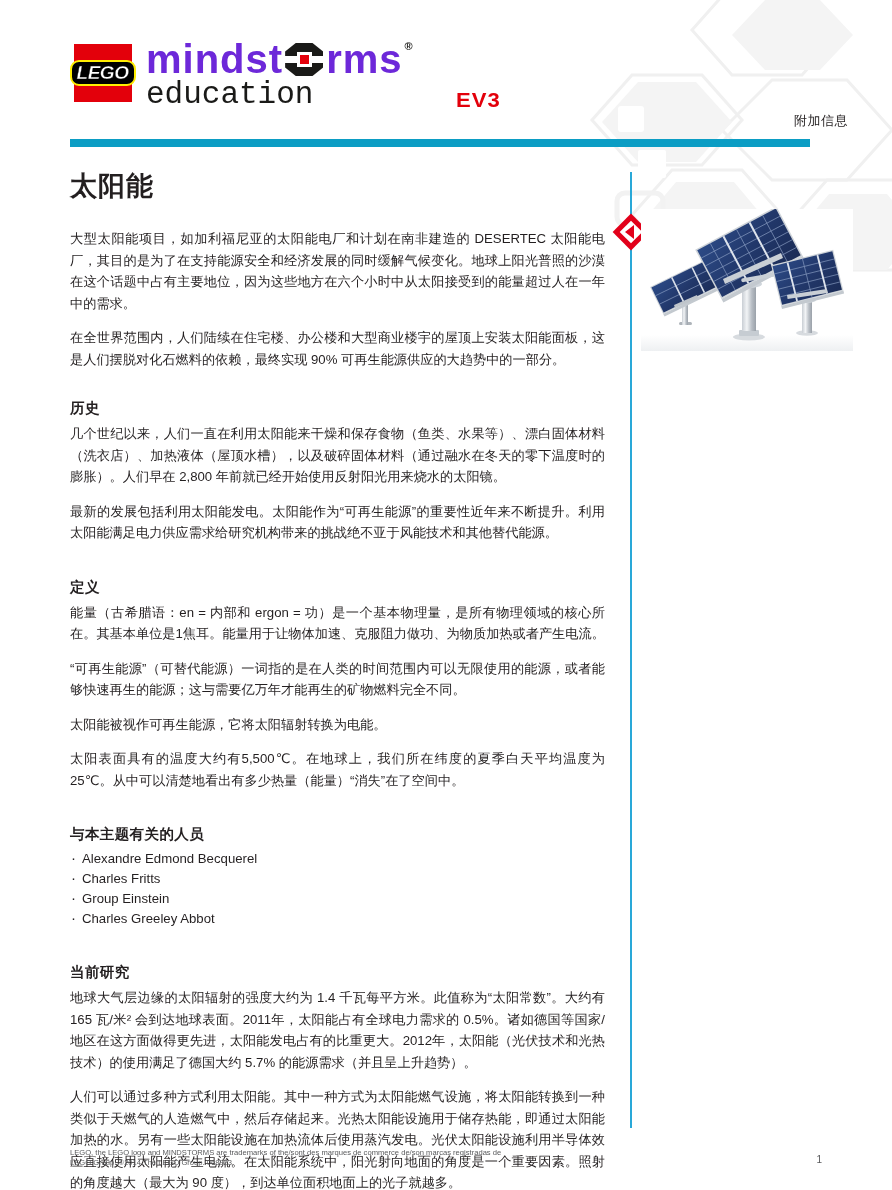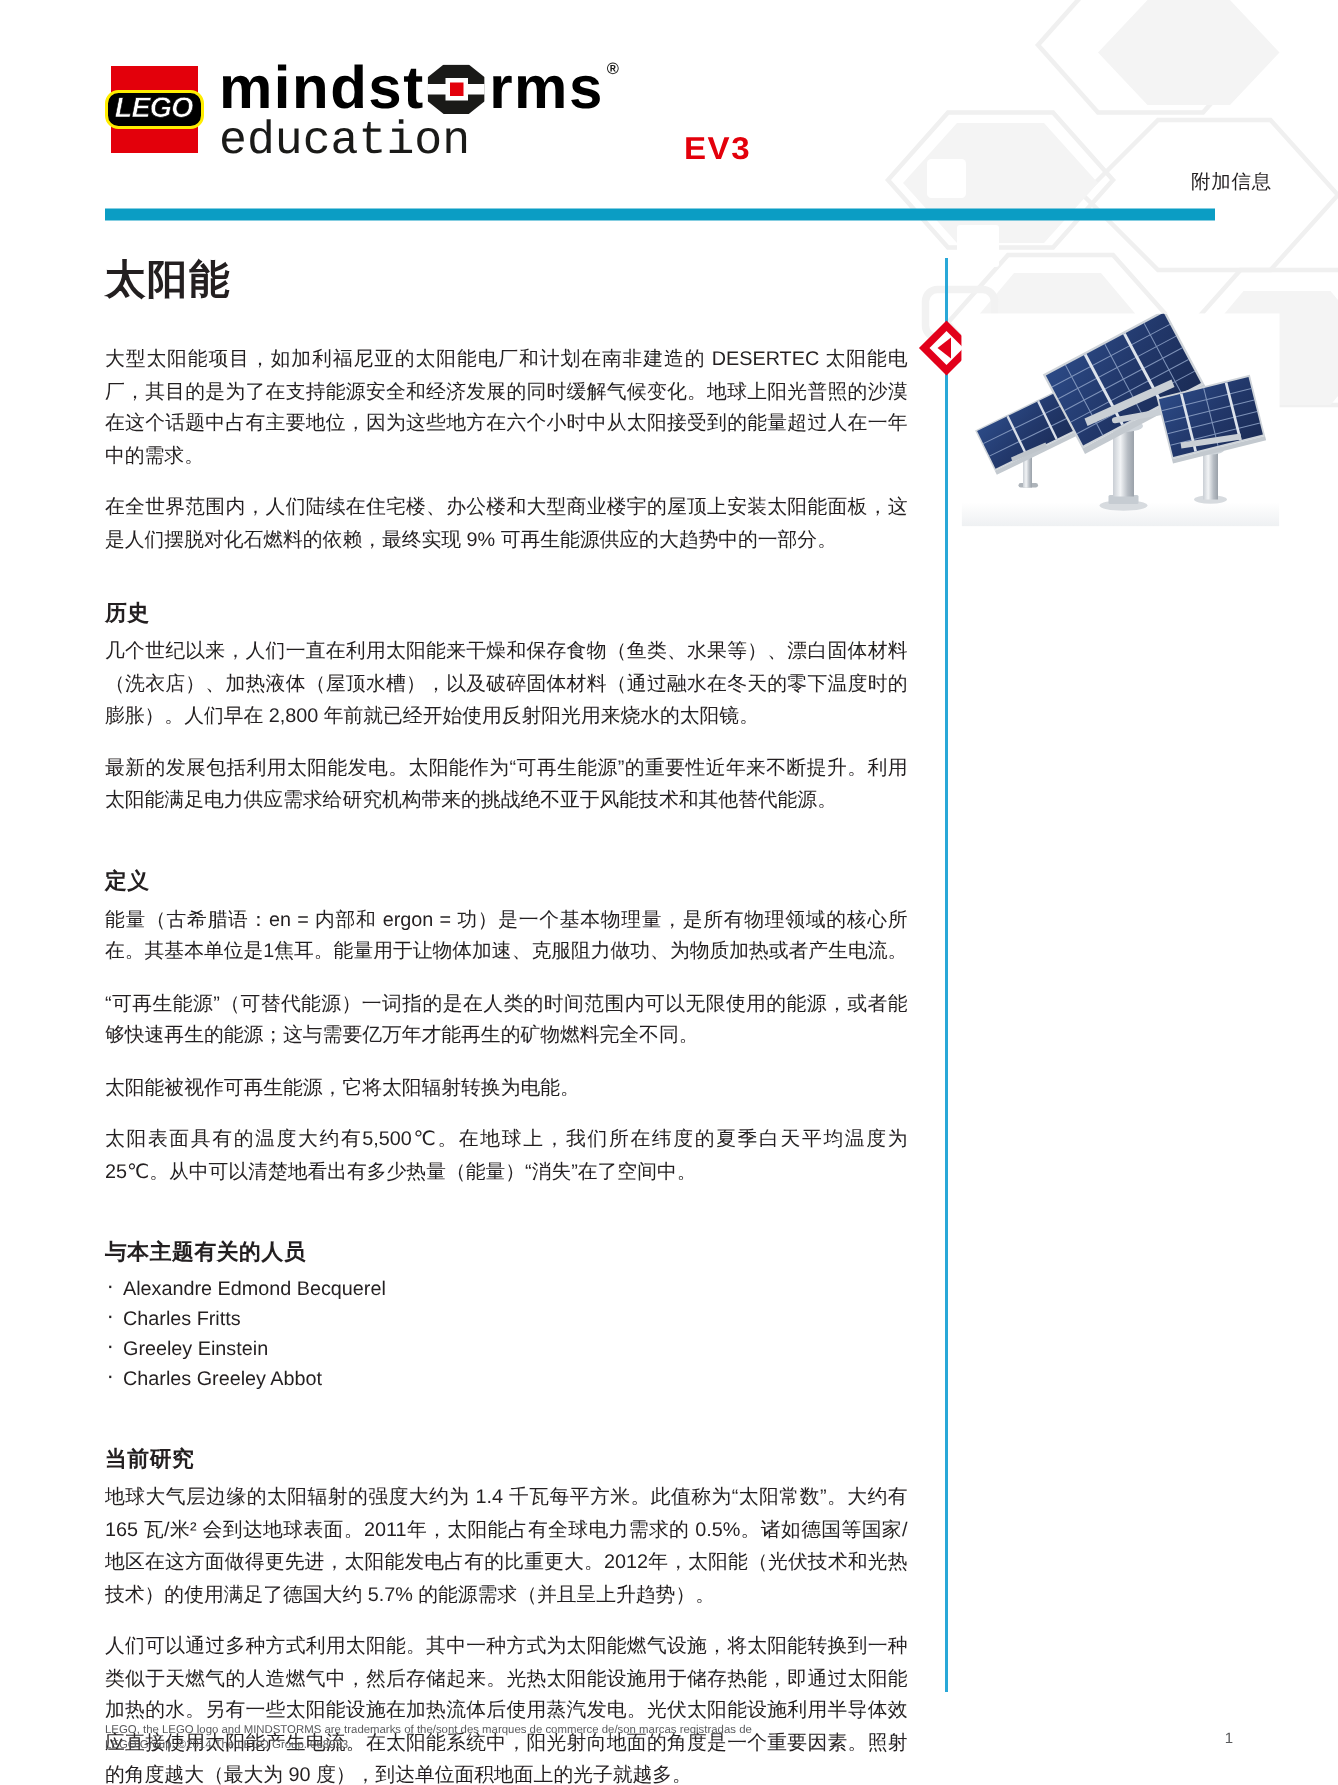--- a/index.html
+++ b/index.html
@@ -69,21 +69,21 @@
     display: flex;
     align-items: center;
     height: 42px;
   }
   .ms-text {
     font-family: "Liberation Sans", sans-serif;
     font-weight: bold;
     font-size: 40px;
     line-height: 40px;
     letter-spacing: 1px;
-    color: #000000;
+    color: #6d28d9;
   }
   .ms-o {
     position: relative;
     width: 41px; height: 40px;
     margin: 0 1px;
     flex: none;
   }
   .ms-o .oct {
     position: absolute;
     left: 1px; top: 4px;
@@ -425,21 +425,21 @@
         <path d="M146 86 L186 80 L186.6 84 L146.6 90 Z" fill="#c9cfd5"></path>
       </g>
     </svg>
   </div>
 
   <div class="col">
 
     <h1 class="doc-title">太阳能</h1>
 
     <p class="body">大型太阳能项目，如加利福尼亚的太阳能电厂和计划在南非建造的 DESERTEC 太阳能电厂，其目的是为了在支持能源安全和经济发展的同时缓解气候变化。地球上阳光普照的沙漠在这个话题中占有主要地位，因为这些地方在六个小时中从太阳接受到的能量超过人在一年中的需求。</p>
-    <p class="body">在全世界范围内，人们陆续在住宅楼、办公楼和大型商业楼宇的屋顶上安装太阳能面板，这是人们摆脱对化石燃料的依赖，最终实现 9% 可再生能源供应的大趋势中的一部分。</p>
+    <p class="body">在全世界范围内，人们陆续在住宅楼、办公楼和大型商业楼宇的屋顶上安装太阳能面板，这是人们摆脱对化石燃料的依赖，最终实现 90% 可再生能源供应的大趋势中的一部分。</p>
 
     <div class="sec-gap-lg"></div>
 
     <div class="sec-block">
       <h2 class="sec">历史</h2>
       <p class="body">几个世纪以来，人们一直在利用太阳能来干燥和保存食物（鱼类、水果等）、漂白固体材料（洗衣店）、加热液体（屋顶水槽），以及破碎固体材料（通过融水在冬天的零下温度时的膨胀）。人们早在 2,800 年前就已经开始使用反射阳光用来烧水的太阳镜。</p>
       <p class="body">最新的发展包括利用太阳能发电。太阳能作为“可再生能源”的重要性近年来不断提升。利用太阳能满足电力供应需求给研究机构带来的挑战绝不亚于风能技术和其他替代能源。</p>
     </div>
 
     <div class="sec-gap-lg"></div>
@@ -452,21 +452,21 @@
       <p class="body">太阳表面具有的温度大约有5,500℃。在地球上，我们所在纬度的夏季白天平均温度为25℃。从中可以清楚地看出有多少热量（能量）“消失”在了空间中。</p>
     </div>
 
     <div class="sec-gap-lg"></div>
 
     <div class="sec-block">
       <h2 class="sec">与本主题有关的人员</h2>
       <ul class="people">
         <li>Alexandre Edmond Becquerel</li>
         <li>Charles Fritts</li>
-        <li>Greeley Einstein</li>
+        <li>Group Einstein</li>
         <li>Charles Greeley Abbot</li>
       </ul>
     </div>
 
     <div class="sec-gap-lg"></div>
 
     <div class="sec-block">
       <h2 class="sec">当前研究</h2>
       <p class="body">地球大气层边缘的太阳辐射的强度大约为 1.4 千瓦每平方米。此值称为“太阳常数”。大约有 165 瓦/米² 会到达地球表面。2011年，太阳能占有全球电力需求的 0.5%。诸如德国等国家/地区在这方面做得更先进，太阳能发电占有的比重更大。2012年，太阳能（光伏技术和光热技术）的使用满足了德国大约 5.7% 的能源需求（并且呈上升趋势）。</p>
       <p class="body">人们可以通过多种方式利用太阳能。其中一种方式为太阳能燃气设施，将太阳能转换到一种类似于天燃气的人造燃气中，然后存储起来。光热太阳能设施用于储存热能，即通过太阳能加热的水。另有一些太阳能设施在加热流体后使用蒸汽发电。光伏太阳能设施利用半导体效应直接使用太阳能产生电流。在太阳能系统中，阳光射向地面的角度是一个重要因素。照射的角度越大（最大为 90 度），到达单位面积地面上的光子就越多。</p>

